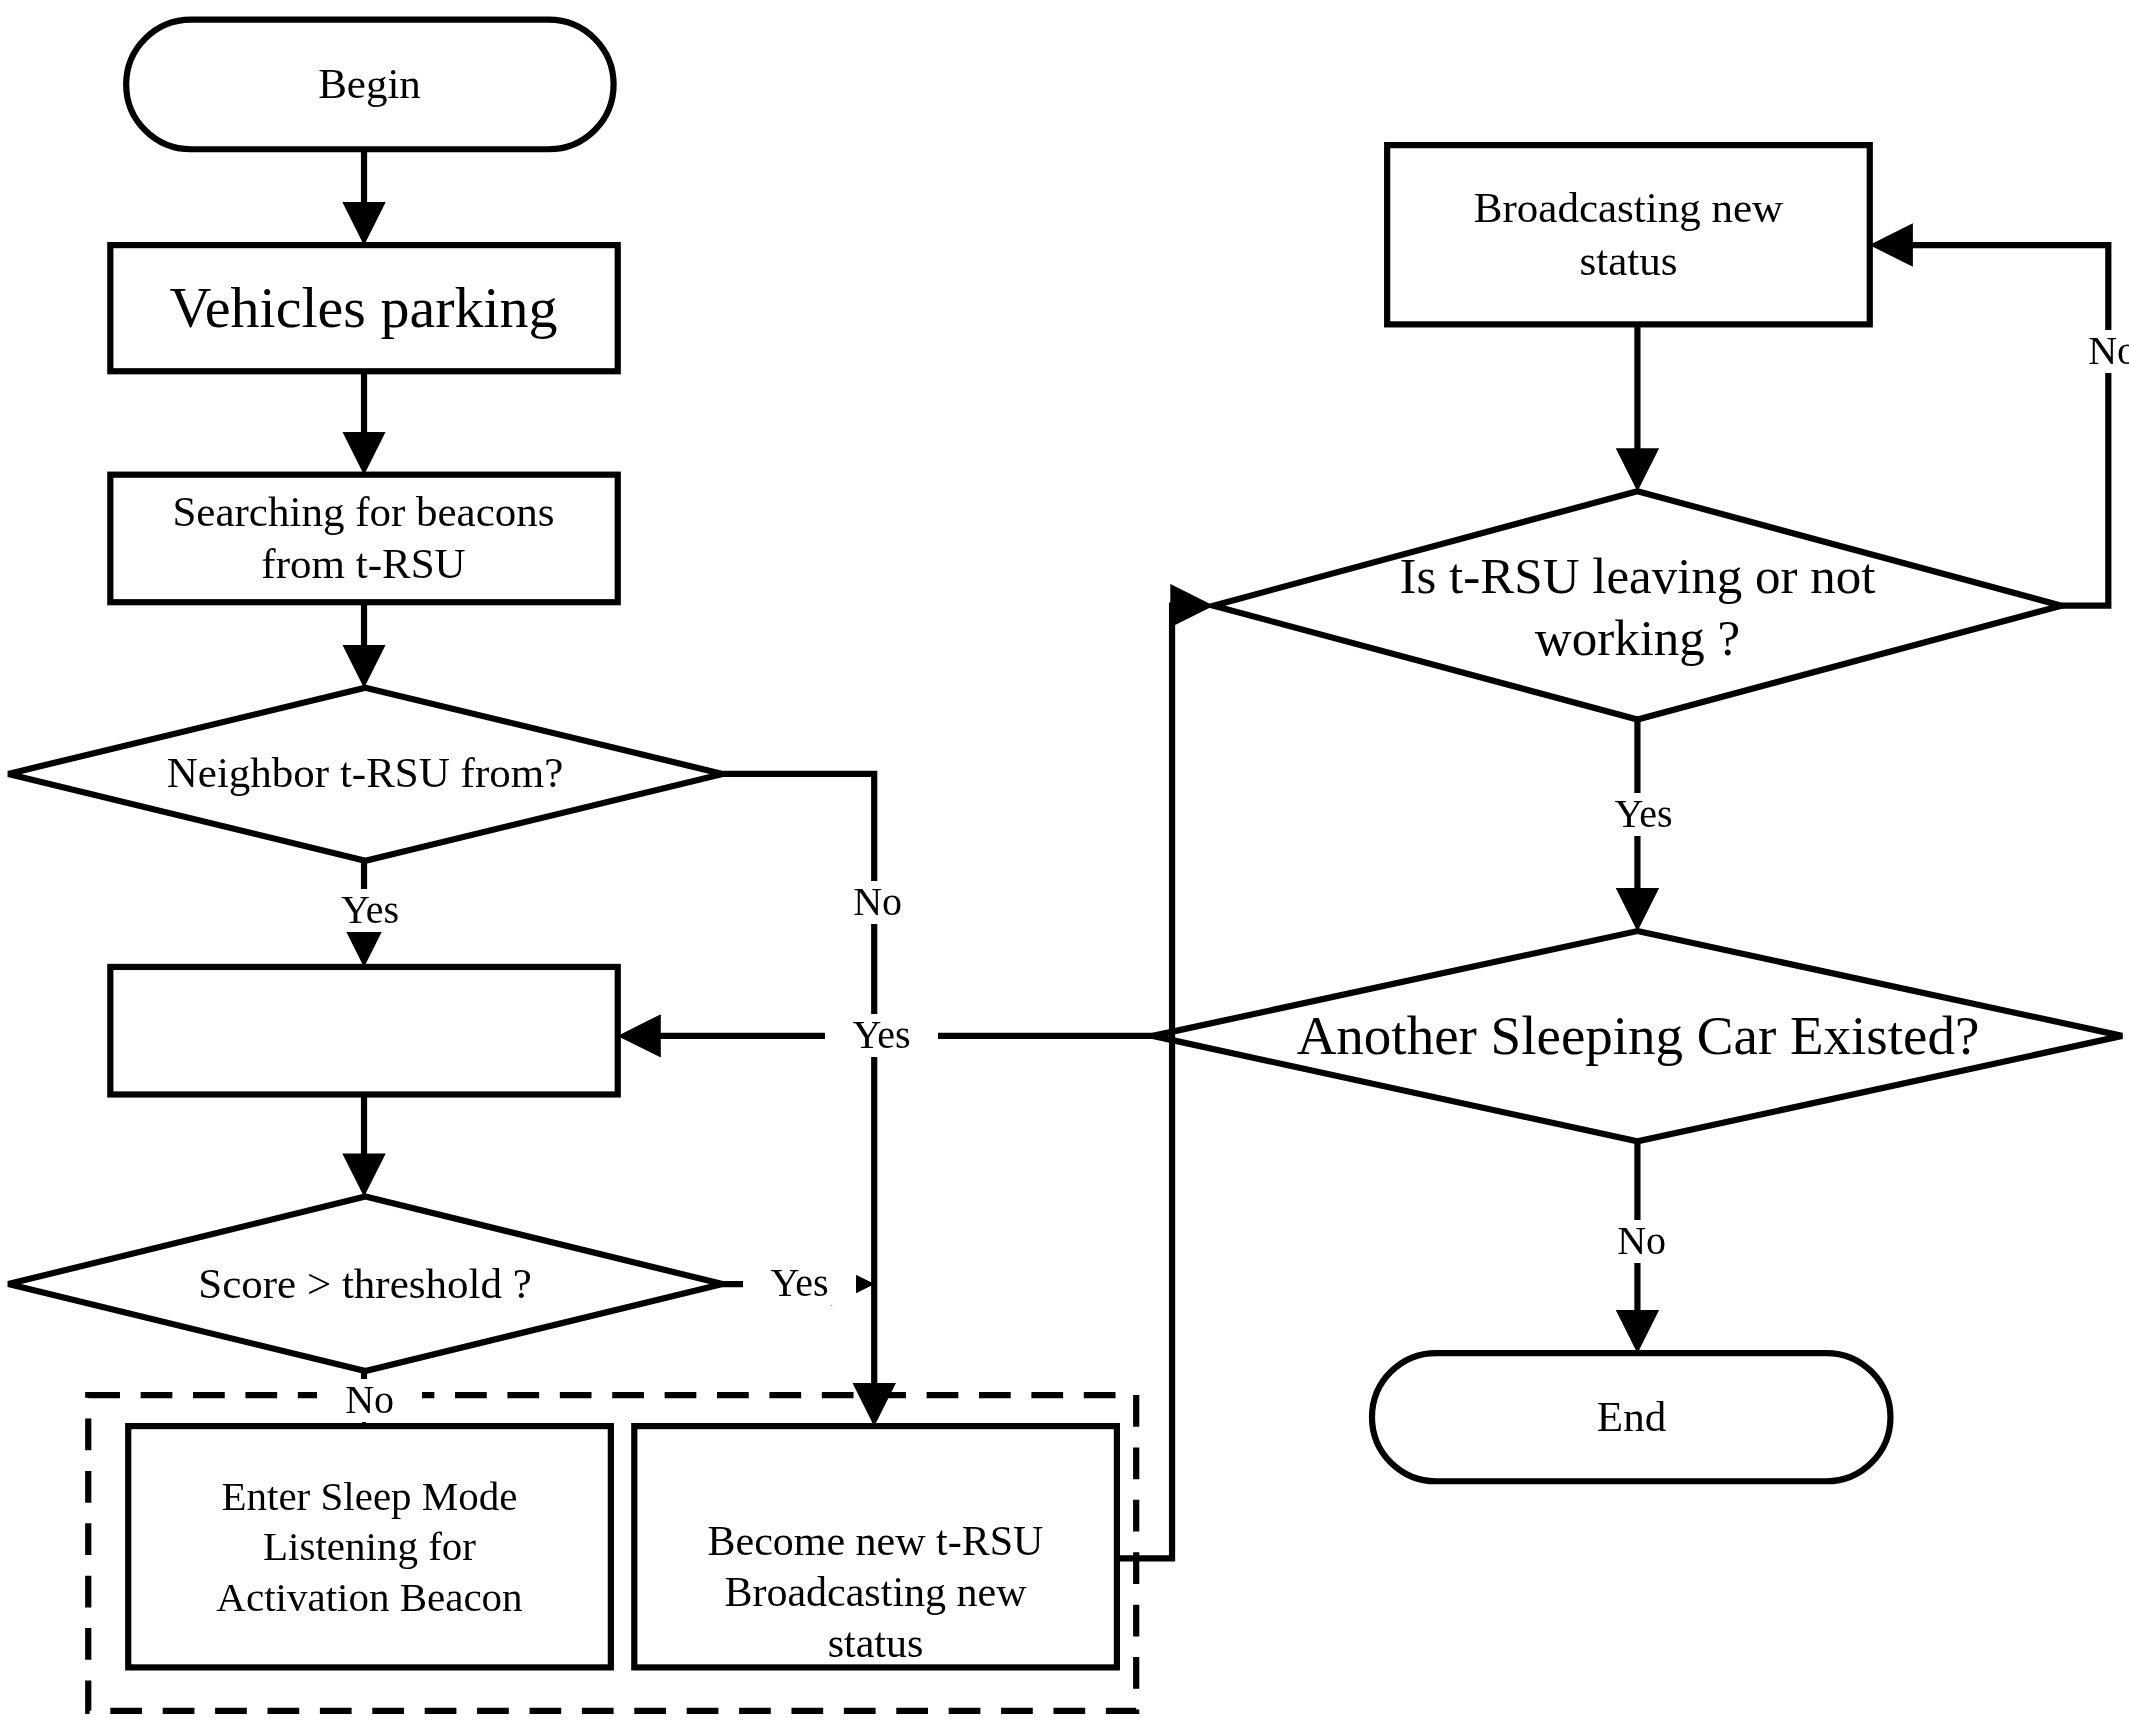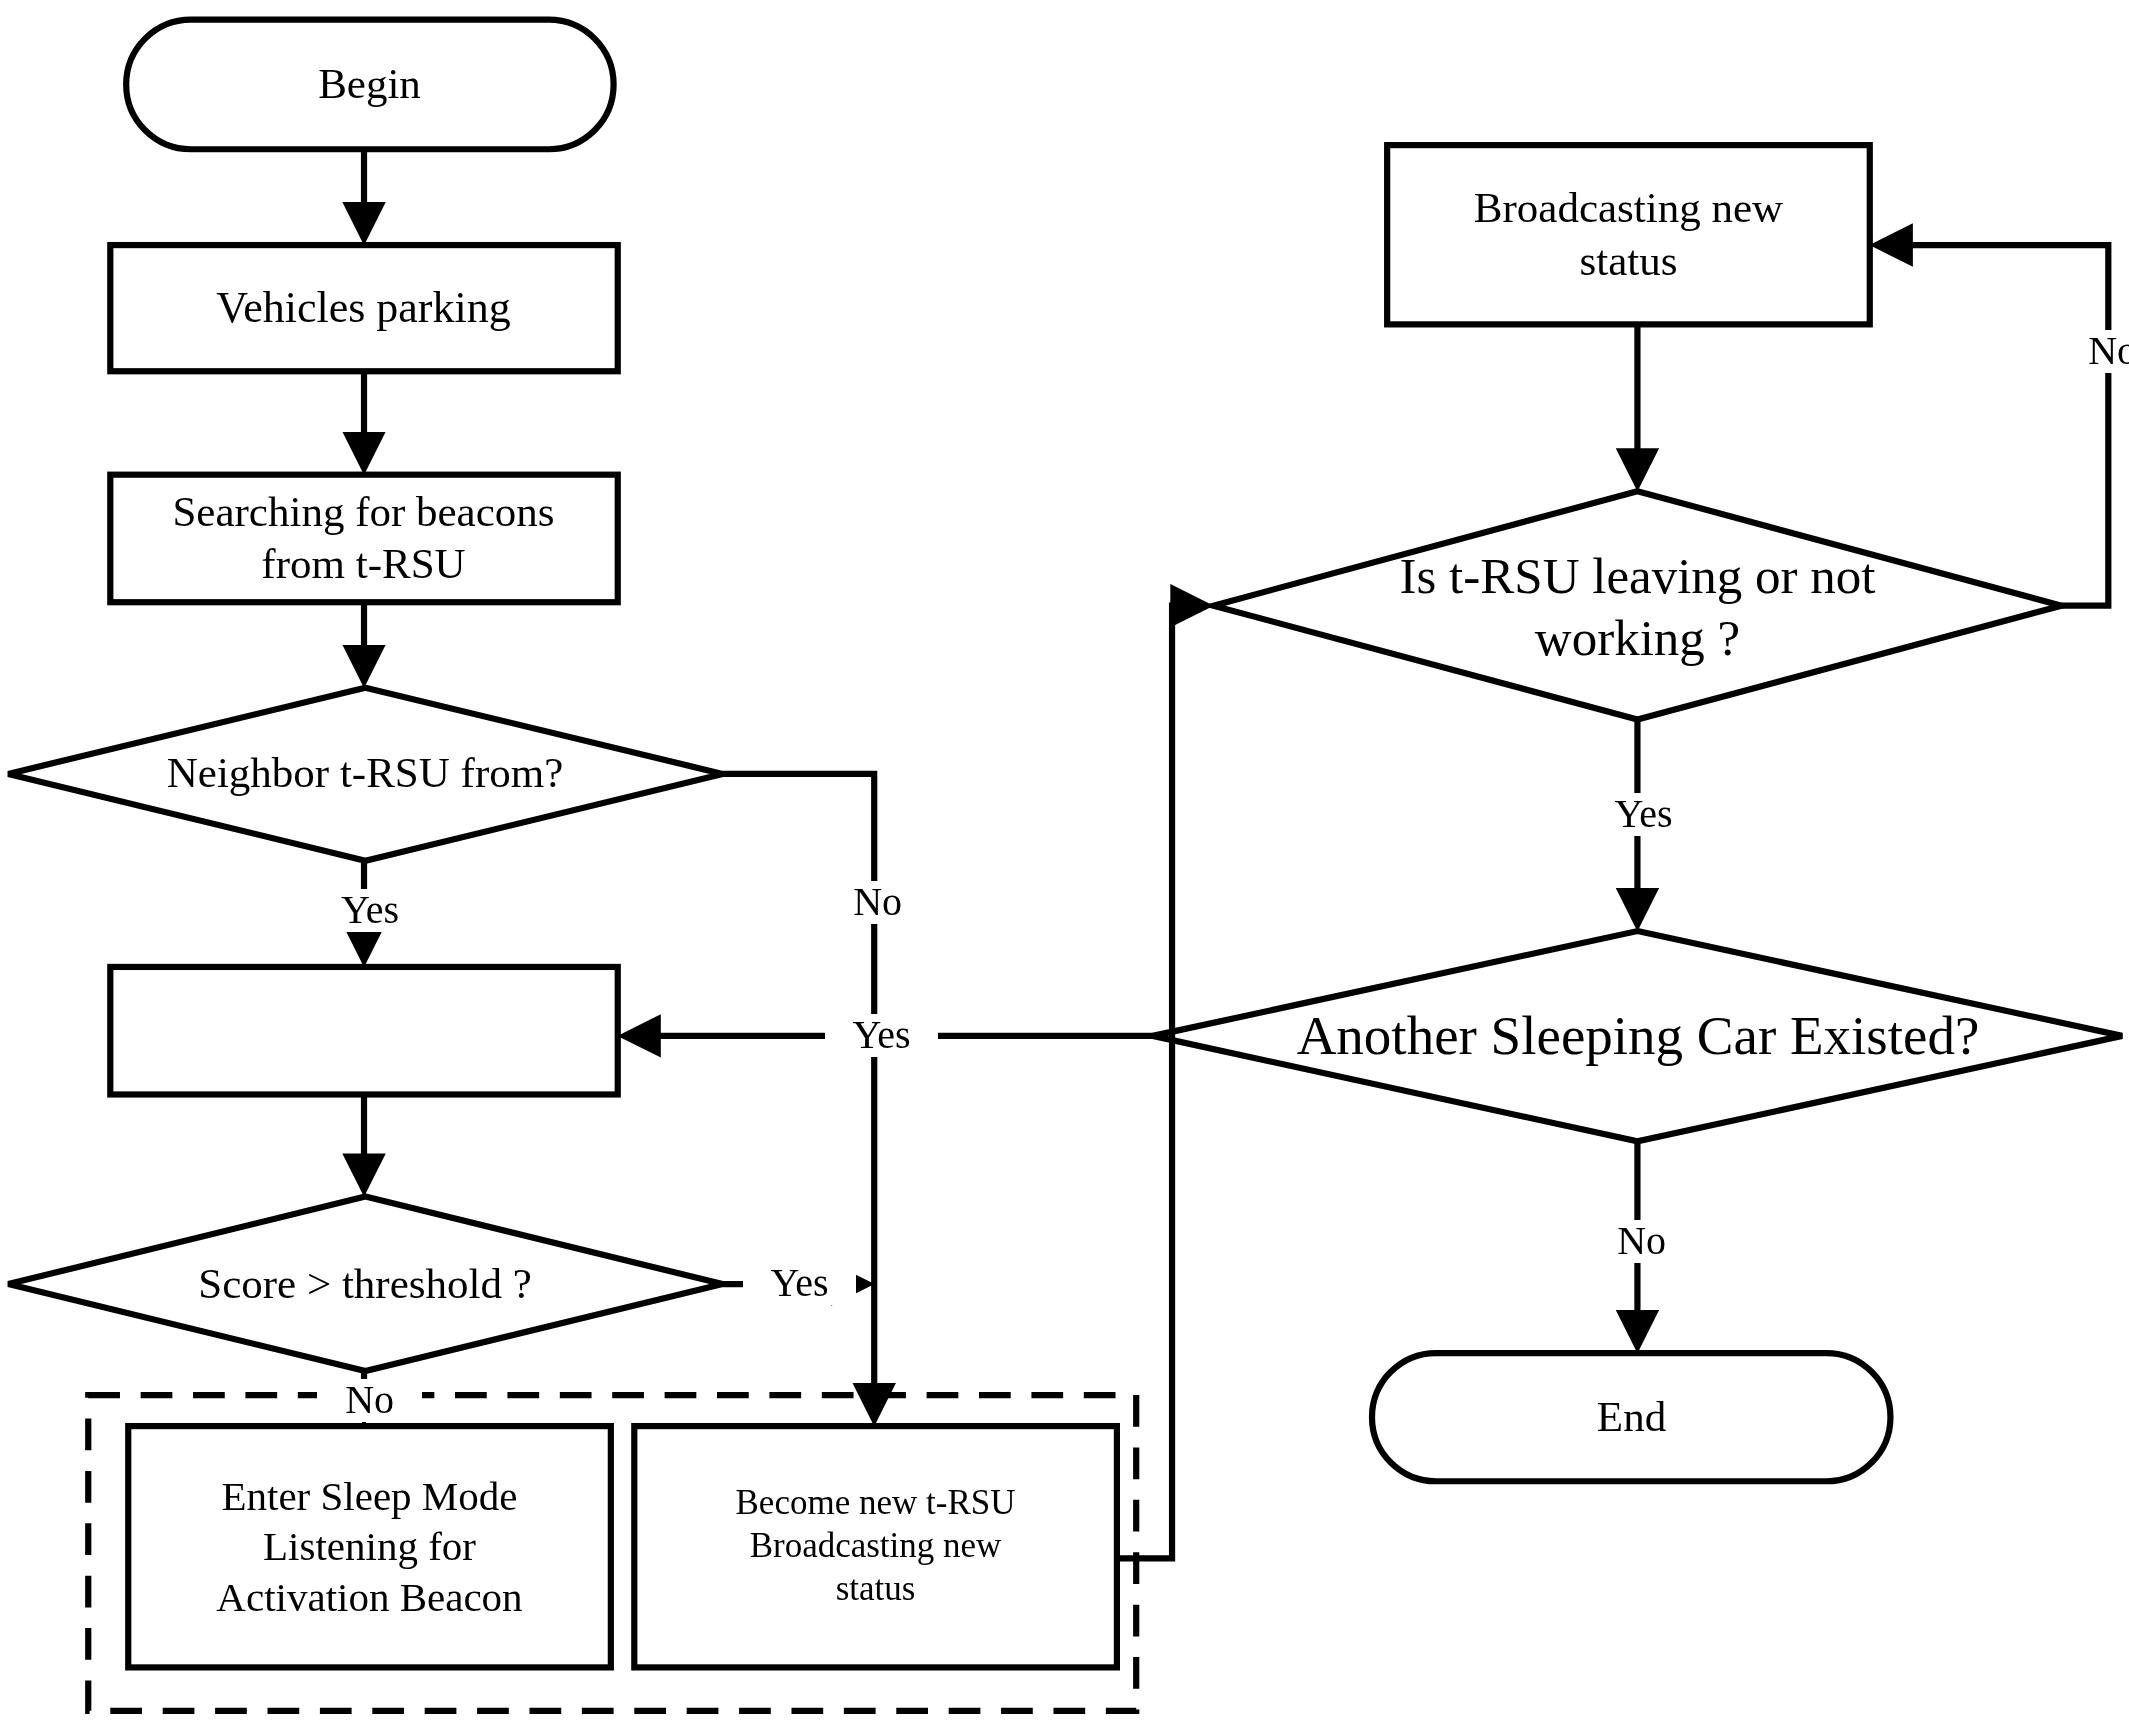--- a/index.html
+++ b/index.html
@@ -98,35 +98,35 @@
       <path d="M 2990 878 L 3058 878 L 3058 355 L 2722 355" marker-end="url(#arrow)"></path>
 
       <path d="M 2375 1043 L 2375 1340" marker-end="url(#arrow)"></path>
 
       <path d="M 2375 1655 L 2375 1952" marker-end="url(#arrow)"></path>
     </g>
   </svg>
 
   <div class="nodeText" style="left:126px;top:19.3px;width:487px;height:130px;font-size:43px;">Begin</div>
 
-  <div class="nodeText" style="left:110px;top:245px;width:507px;height:126px;font-size:44px;">Vehicles parking</div>
+  <div class="nodeText" style="left:110px;top:245px;width:507px;height:126px;font-size:58px;">Vehicles parking</div>
 
   <div class="nodeText" style="left:110px;top:474px;width:507px;height:128px;font-size:43px;">Searching for  beacons
 from t-RSU</div>
 
   <div class="nodeText" style="left:41px;top:732px;width:648px;height:83px;font-size:43px;">Neighbor t-RSU from?</div>
 
 
   <div class="nodeText" style="left:41px;top:1243px;width:648px;height:83px;font-size:43px;">Score &gt; threshold ?</div>
 
   <div class="nodeText" style="left:128px;top:1426px;width:483px;height:241px;font-size:41px;">Enter Sleep Mode
 Listening for
 Activation Beacon</div>
 
-  <div class="nodeText" style="left:634px;top:1426px;width:483px;height:241px;font-size:35px;">Become new t-RSU
+  <div class="nodeText" style="left:634px;top:1472px;width:483px;height:241px;font-size:42px;">Become new t-RSU
 Broadcasting new
 status</div>
 
   <div class="nodeText" style="left:1387px;top:145px;width:483px;height:179px;font-size:43px;">Broadcasting new
 status</div>
 
   <div class="nodeText" style="left:1310px;top:552px;width:655px;height:110px;font-size:51px;">Is t-RSU leaving or not
 working ?</div>
 
   <div class="nodeText" style="left:1262px;top:994px;width:752px;height:83px;font-size:55px;">Another Sleeping Car Existed?</div>

